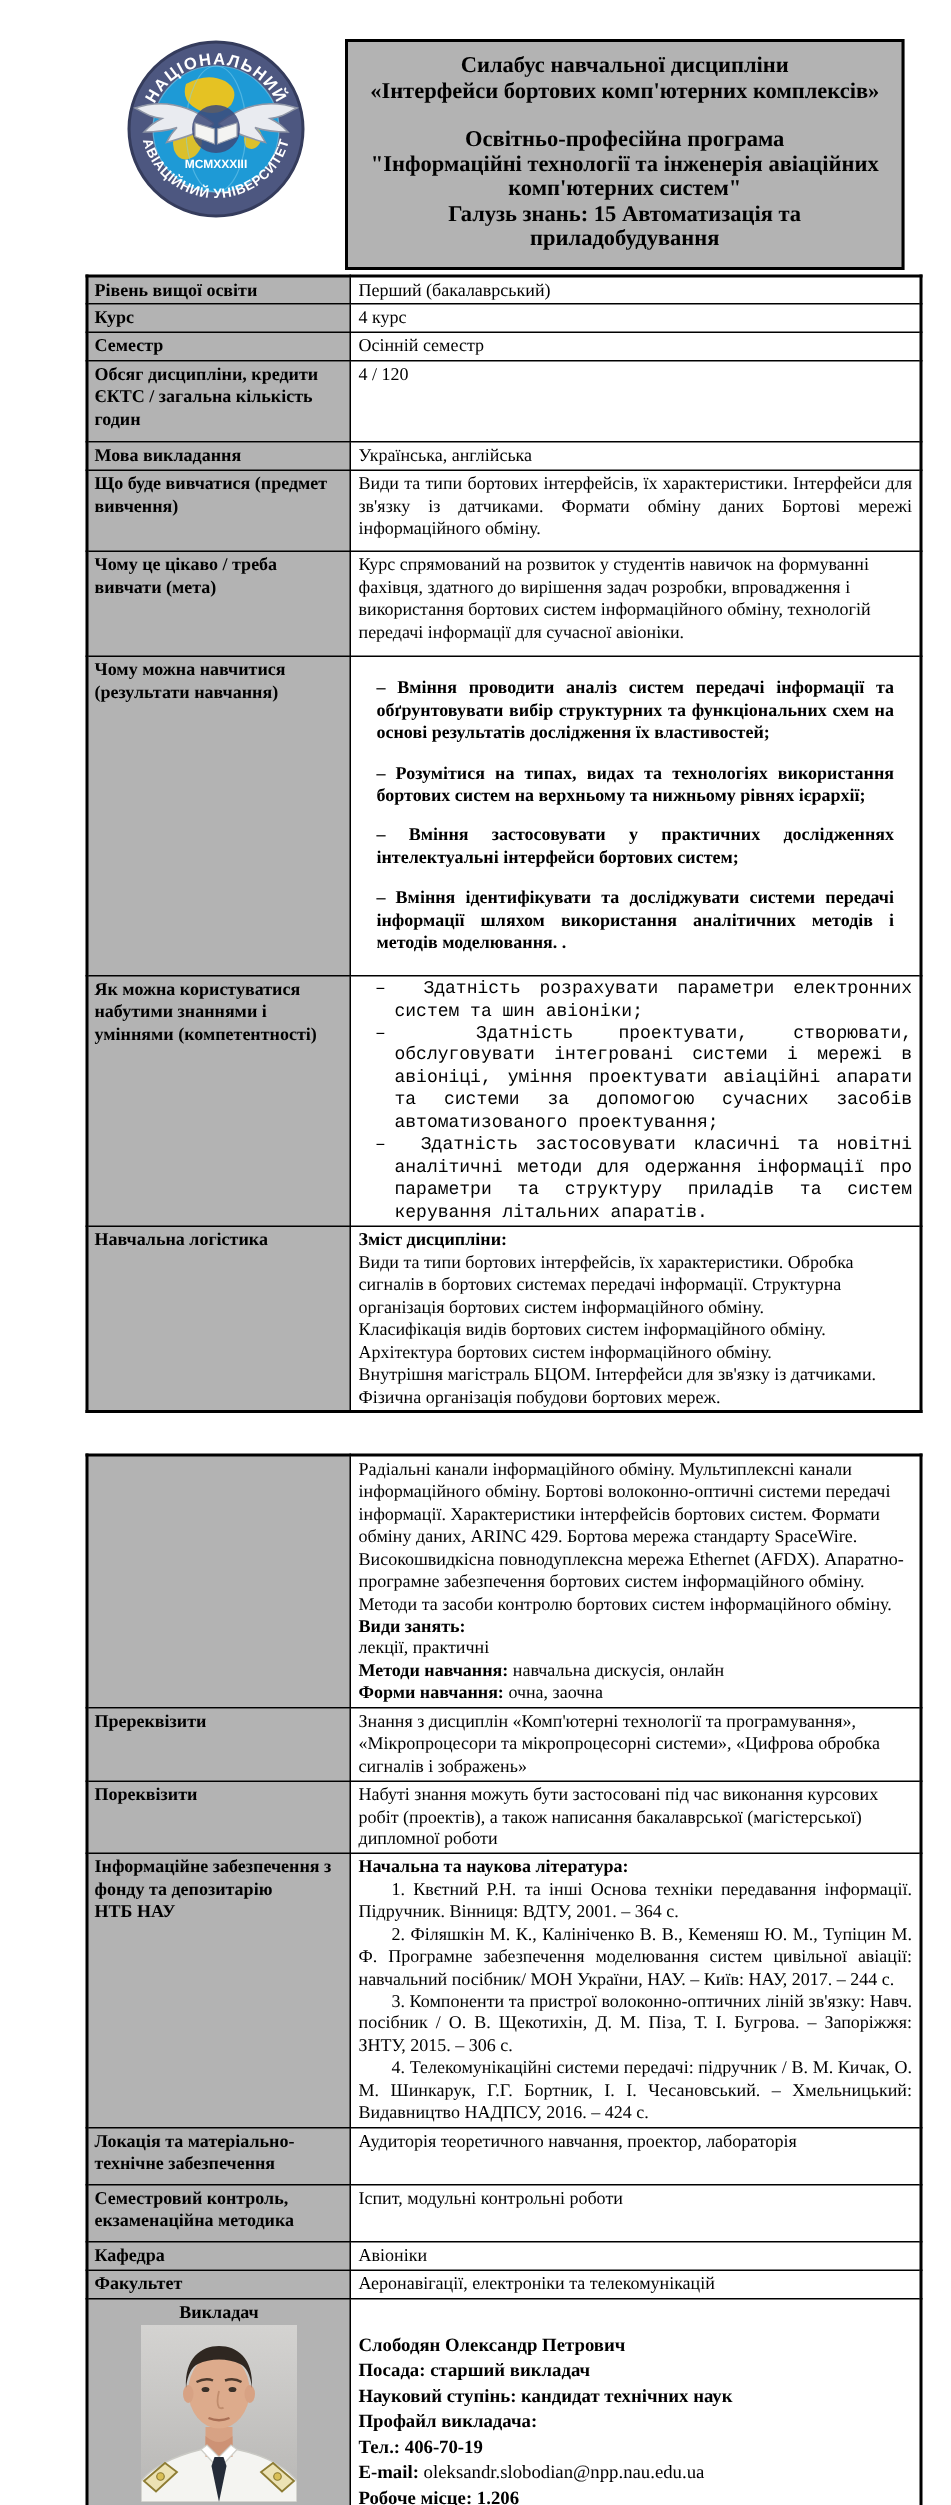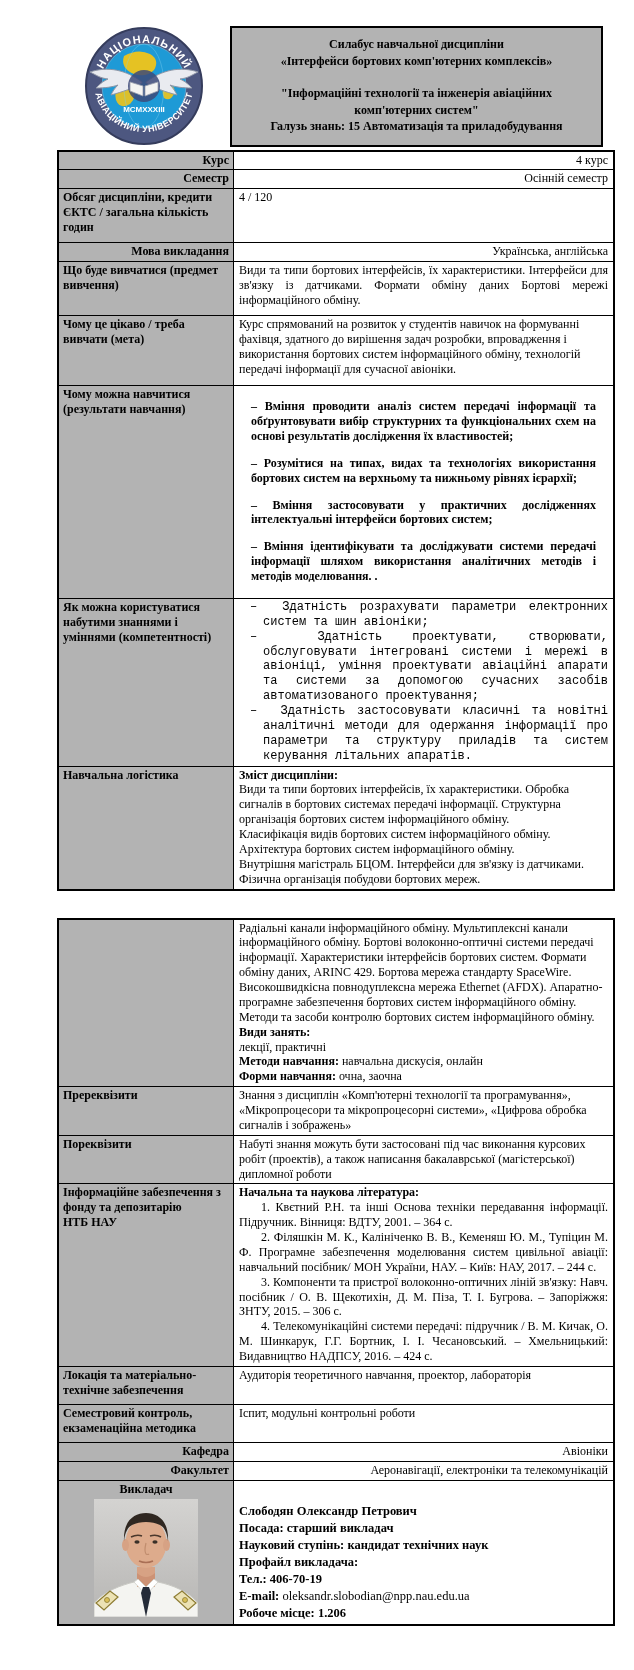--- a/index.html
+++ b/index.html
@@ -10,21 +10,21 @@
     position:relative;
   }
   .page{padding:26px 0 0 57px;width:555px;}
 
   
   .header{display:flex;align-items:flex-start;margin-bottom:3px;}
   .logo-area{width:173px;display:flex;justify-content:center;padding-top:0;}
   .title-box{
     width:373px;box-sizing:border-box;
     background:#b3b3b3;border:2px solid #000;
-    text-align:center;font-weight:bold;font-size:12px;line-height:16.5px;
+    text-align:center;font-weight:bold;font-size:15px;line-height:16.5px;
     padding:8px 10px 10px 10px;
   }
   .title-line{min-height:16px;}
   .title-gap{height:16px;}
 
   
   table{border-collapse:collapse;width:555px;table-layout:fixed;}
   table{border:2px solid #000;}
   td{border:1px solid #000;vertical-align:top;padding:1px 5px 2px 5px;}
   td.lbl{
@@ -33,21 +33,21 @@
   }
   td.val{width:369px;}
   .just{text-align:justify;}
   .pre{white-space:pre-line;}
   .indent{ text-indent:22px;}
   .hang{padding-left:24px;text-indent:-13px;text-align:justify;font-family:Liberation Mono, monospace;}
   .dash-items p, .plain-p{margin:12px;font-weight:bold;}
   p{margin:0;}
   .gap{height:27px;}
 
-  .h19{height:19px;} .h36{height:36px;} .h18{height:18px;text-align:right;}
+  .h19{height:19px;} .h36{height:36px;} .h18{height:18px;}
   .h54{height:54px;} .h70{height:70px;} .h38{height:38px;} .h41{height:41px;}
 
   
   .teacher-lbl{text-align:center;}
   .teacher-lbl .photo-wrap{margin-top:2px;display:flex;justify-content:center;}
   .teacher-val{padding-top:22px;font-weight:bold;font-size:12.5px;line-height:17px;}
   .teacher-val .email-addr{font-weight:normal;}
 
   b{font-weight:bold;text-align:center;}
 </style>
@@ -88,27 +88,32 @@
         </text>
         <text font-family="Liberation Sans, sans-serif" font-size="9" font-weight="bold" fill="#ffffff" letter-spacing="0.5">
           <textPath href="#arcBot" startOffset="50%" text-anchor="middle">АВІАЦІЙНИЙ УНІВЕРСИТЕТ</textPath>
         </text>
       </svg>
     </div>
     <div class="title-box">
       <div class="title-line">Силабус навчальної дисципліни</div>
       <div class="title-line">«Інтерфейси бортових комп'ютерних комплексів»</div>
       <div class="title-gap"></div>
+      <div class="title-line">Освітньо-професійна програма</div>
       <div class="title-line">"Інформаційні технології та інженерія авіаційних комп'ютерних систем"</div>
       <div class="title-line">Галузь знань: 15 Автоматизація та приладобудування</div>
     </div>
   </div>
 
   <table>
     <tbody>
+        <tr class="h19">
+      <td class="lbl">Рівень вищої освіти</td>
+      <td class="val">Перший (бакалаврський)</td>
+    </tr>
     <tr class="h18">
       <td class="lbl">Курс</td>
       <td class="val">4 курс</td>
     </tr>
     <tr class="h18">
       <td class="lbl">Семестр</td>
       <td class="val">Осінній семестр</td>
     </tr>
     <tr class="h54">
       <td class="lbl">Обсяг дисципліни, кредити ЄКТС / загальна кількість годин</td>

